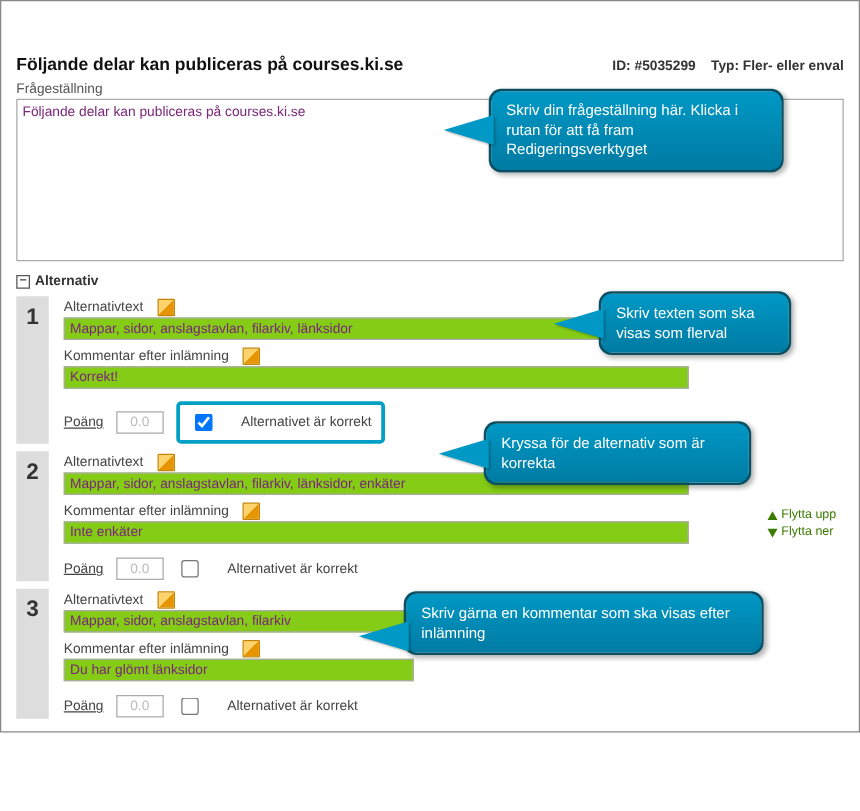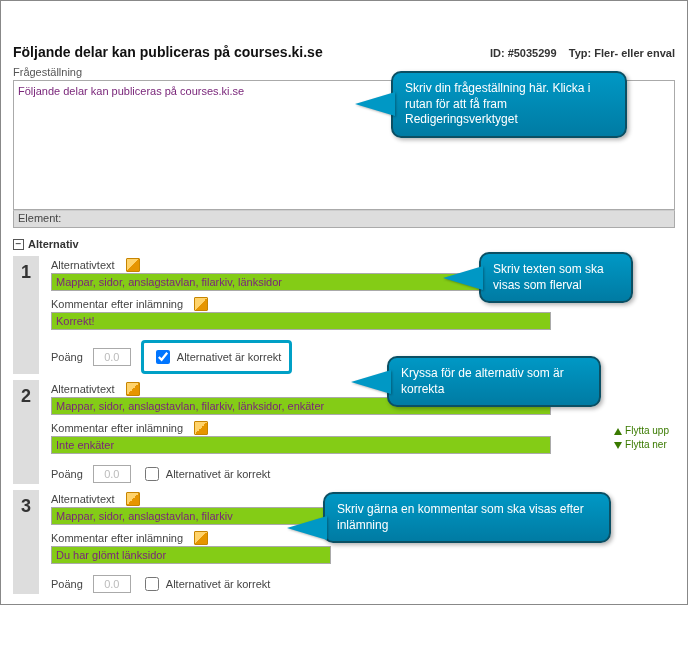--- a/index.html
+++ b/index.html
@@ -106,34 +106,34 @@
     margin-top: 1px;
   }
   .alt-input { width: 500px; }
   .alt-input-short { width: 280px; }
   .pts-row {
     display: flex;
     align-items: center;
     gap: 10px;
     margin-top: 10px;
   }
-  .pts-label { color: #444; }
+  .pts-label { color: #444; text-decoration: underline; }
   .pts-input {
     width: 32px;
     text-align: center;
     border: 1px solid #aaa;
     color: #bbb;
     background: #fff;
     padding: 2px;
     font-size: 11px;
   }
   .chk-wrap {
     display: flex;
     align-items: center;
-    gap: 4px;
+    gap: 20px;
   }
   .chk {
     width: 14px; height: 14px;
   }
   .chk-label { color: #444; }
   .correct-highlight {
     border: 3px solid #00a0c6;
     border-radius: 4px;
     padding: 4px 8px;
   }
@@ -191,21 +191,20 @@
       &nbsp;&nbsp;
       <span>Typ:</span>
       <span>Fler- eller enval</span>
     </div>
   </div>
 
   <div class="label-small">Frågeställning</div>
   <div class="editor-box">
     <span class="editor-text">Följande delar kan publiceras på courses.ki.se</span>
   </div>
-  <div class="element-bar">Element:</div>
 
   <div class="tip-bubble" style="left:378px; top:60px; width:208px;">
     <div class="arrow-left"></div>
     <span>Skriv din frågeställning här. Klicka i rutan för att få fram Redigeringsverktyget</span>
   </div>
 
   <div class="section-head">
     <span class="section-toggle">−</span>
     <span>Alternativ</span>
   </div>

